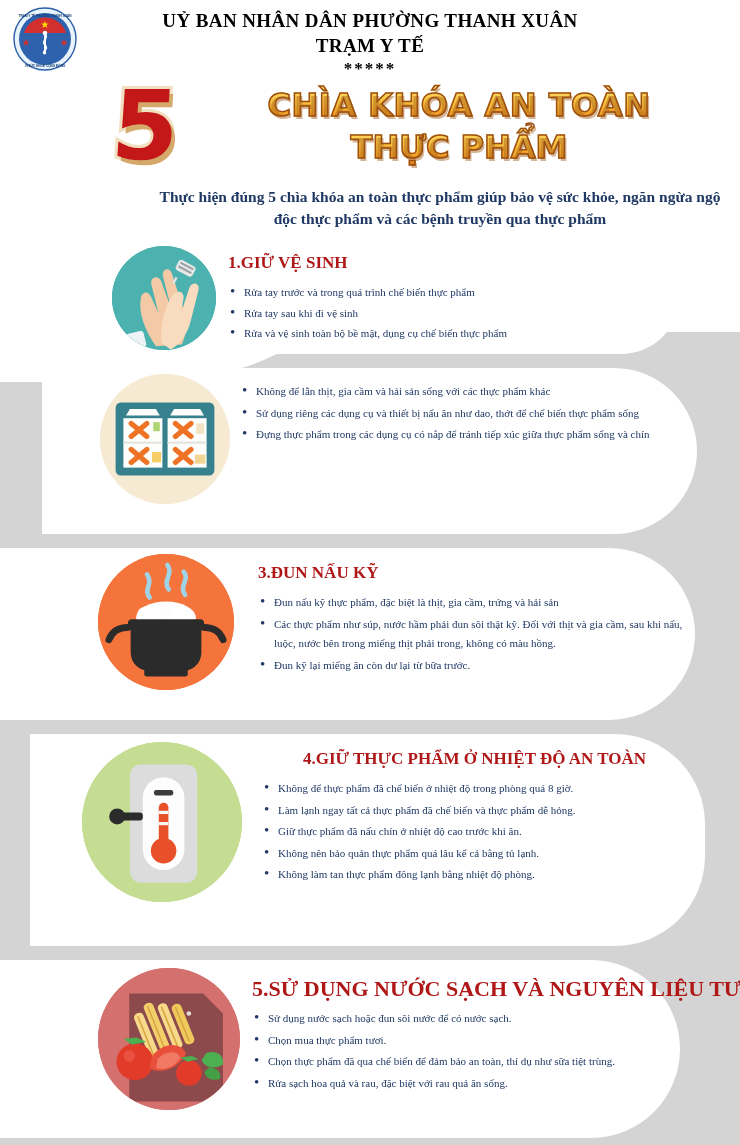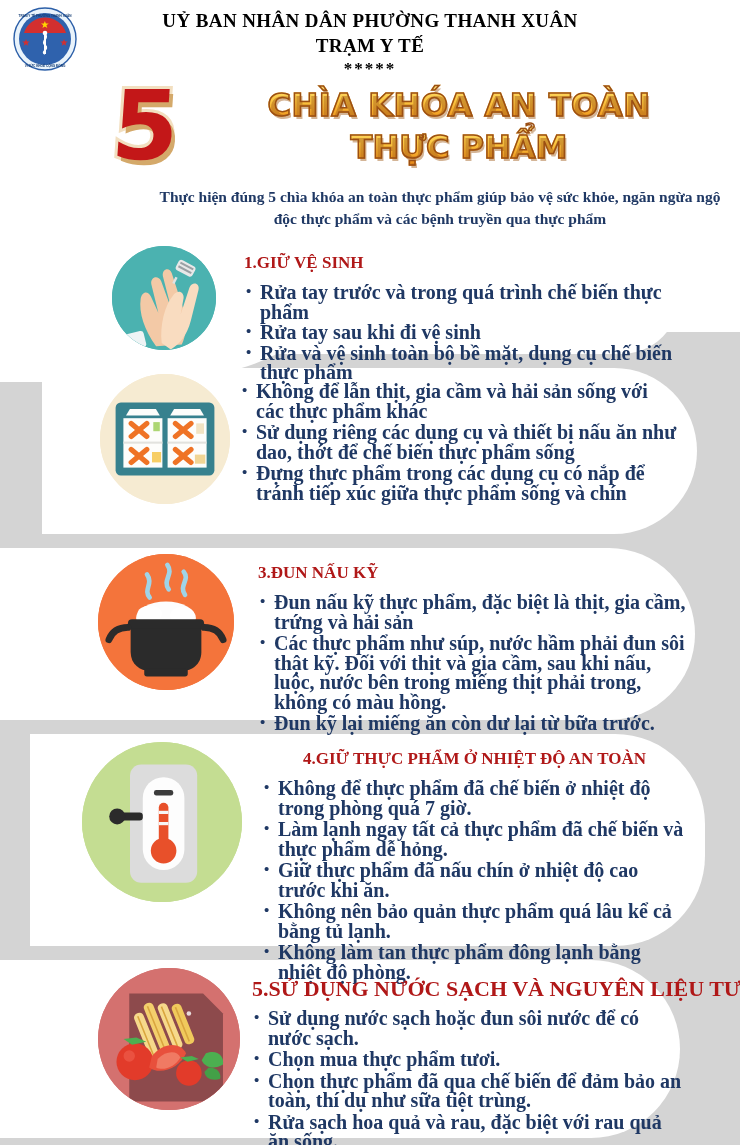--- a/index.html
+++ b/index.html
@@ -140,21 +140,21 @@
   }
   .circle.i1 { left: 112px; top: 246px; width: 104px; height: 104px; background: #4bb2b0; }
   .circle.i2 { left: 100px; top: 374px; width: 130px; height: 130px; background: #f6ebd2; }
   .circle.i3 { left:  98px; top: 554px; width: 136px; height: 136px; background: #f4743b; }
   .circle.i4 { left:  82px; top: 742px; width: 160px; height: 160px; background: #c4dd92; }
   .circle.i5 { left:  98px; top: 968px; width: 142px; height: 142px; background: #d4716f; }
   .circle svg { display: block; width: 100%; height: 100%; }
 
   
   .body-col { position: absolute; }
-  .body-col.t1 { left: 228px; top: 252px; width: 470px; margin-left: 16px; }
+  .body-col.t1 { left: 228px; top: 252px; width: 470px; }
   .body-col.t2 { left: 240px; top: 382px; width: 440px; }
   .body-col.t3 { left: 258px; top: 562px; width: 435px; }
   .body-col.t4 { left: 262px; top: 748px; width: 425px; }
   .body-col.t5 { left: 252px; top: 978px; width: 430px; }
 
   .sec-title {
     color: #b01818;
     font-weight: bold;
     font-size: 17px;
     line-height: 22px;
@@ -164,22 +164,22 @@
   .body-col.t2 .sec-title,
   .body-col.t4 .sec-title,
   .body-col.t5 .sec-title { text-align: center; }
   .body-col.t2 .sec-title { margin-left: 10px; }
   .body-col.t5 .sec-title { font-size: 22px; }
 
   ul.bullets { list-style: none; }
   ul.bullets li {
     position: relative;
     color: #1f3864;
-    font-weight: bold;
-    font-size: 20px;
+    font-weight: normal;
+    font-size: 11px;
     line-height: 19.5px;
     padding-left: 16px;
     margin-bottom: 1px;
   }
   ul.bullets li::before {
     content: "\2022";
     position: absolute;
     left: 2px; top: -1px;
     font-size: 15px;
     color: #1f3864;
@@ -355,21 +355,21 @@
     <ul class="bullets">
       <li>Đun nấu kỹ thực phẩm, đặc biệt là thịt, gia cầm, trứng và hải sản</li>
       <li>Các thực phẩm như súp, nước hầm phải đun sôi thật kỹ. Đối với thịt và gia cầm, sau khi nấu, luộc, nước bên trong miếng thịt phải trong, không có màu hồng.</li>
       <li>Đun kỹ lại miếng ăn còn dư lại từ bữa trước.</li>
     </ul>
   </div>
 
   <div class="body-col t4">
     <div class="sec-title">4.GIỮ THỰC PHẨM Ở NHIỆT ĐỘ AN TOÀN</div>
     <ul class="bullets">
-      <li>Không để thực phẩm đã chế biến ở nhiệt độ trong phòng quá 7 giờ.</li>
+      <li>Không để thực phẩm đã chế biến ở nhiệt độ trong phòng quá 8 giờ.</li>
       <li>Làm lạnh ngay tất cả thực phẩm đã chế biến và thực phẩm dễ hỏng.</li>
       <li>Giữ thực phẩm đã nấu chín ở nhiệt độ cao trước khi ăn.</li>
       <li>Không nên bảo quản thực phẩm quá lâu kể cả bằng tủ lạnh.</li>
       <li>Không làm tan thực phẩm đông lạnh bằng nhiệt độ phòng.</li>
     </ul>
   </div>
 
   <div class="body-col t5">
     <div class="sec-title">5.SỬ DỤNG NƯỚC SẠCH VÀ NGUYÊN LIỆU TƯƠI</div>
     <ul class="bullets">

